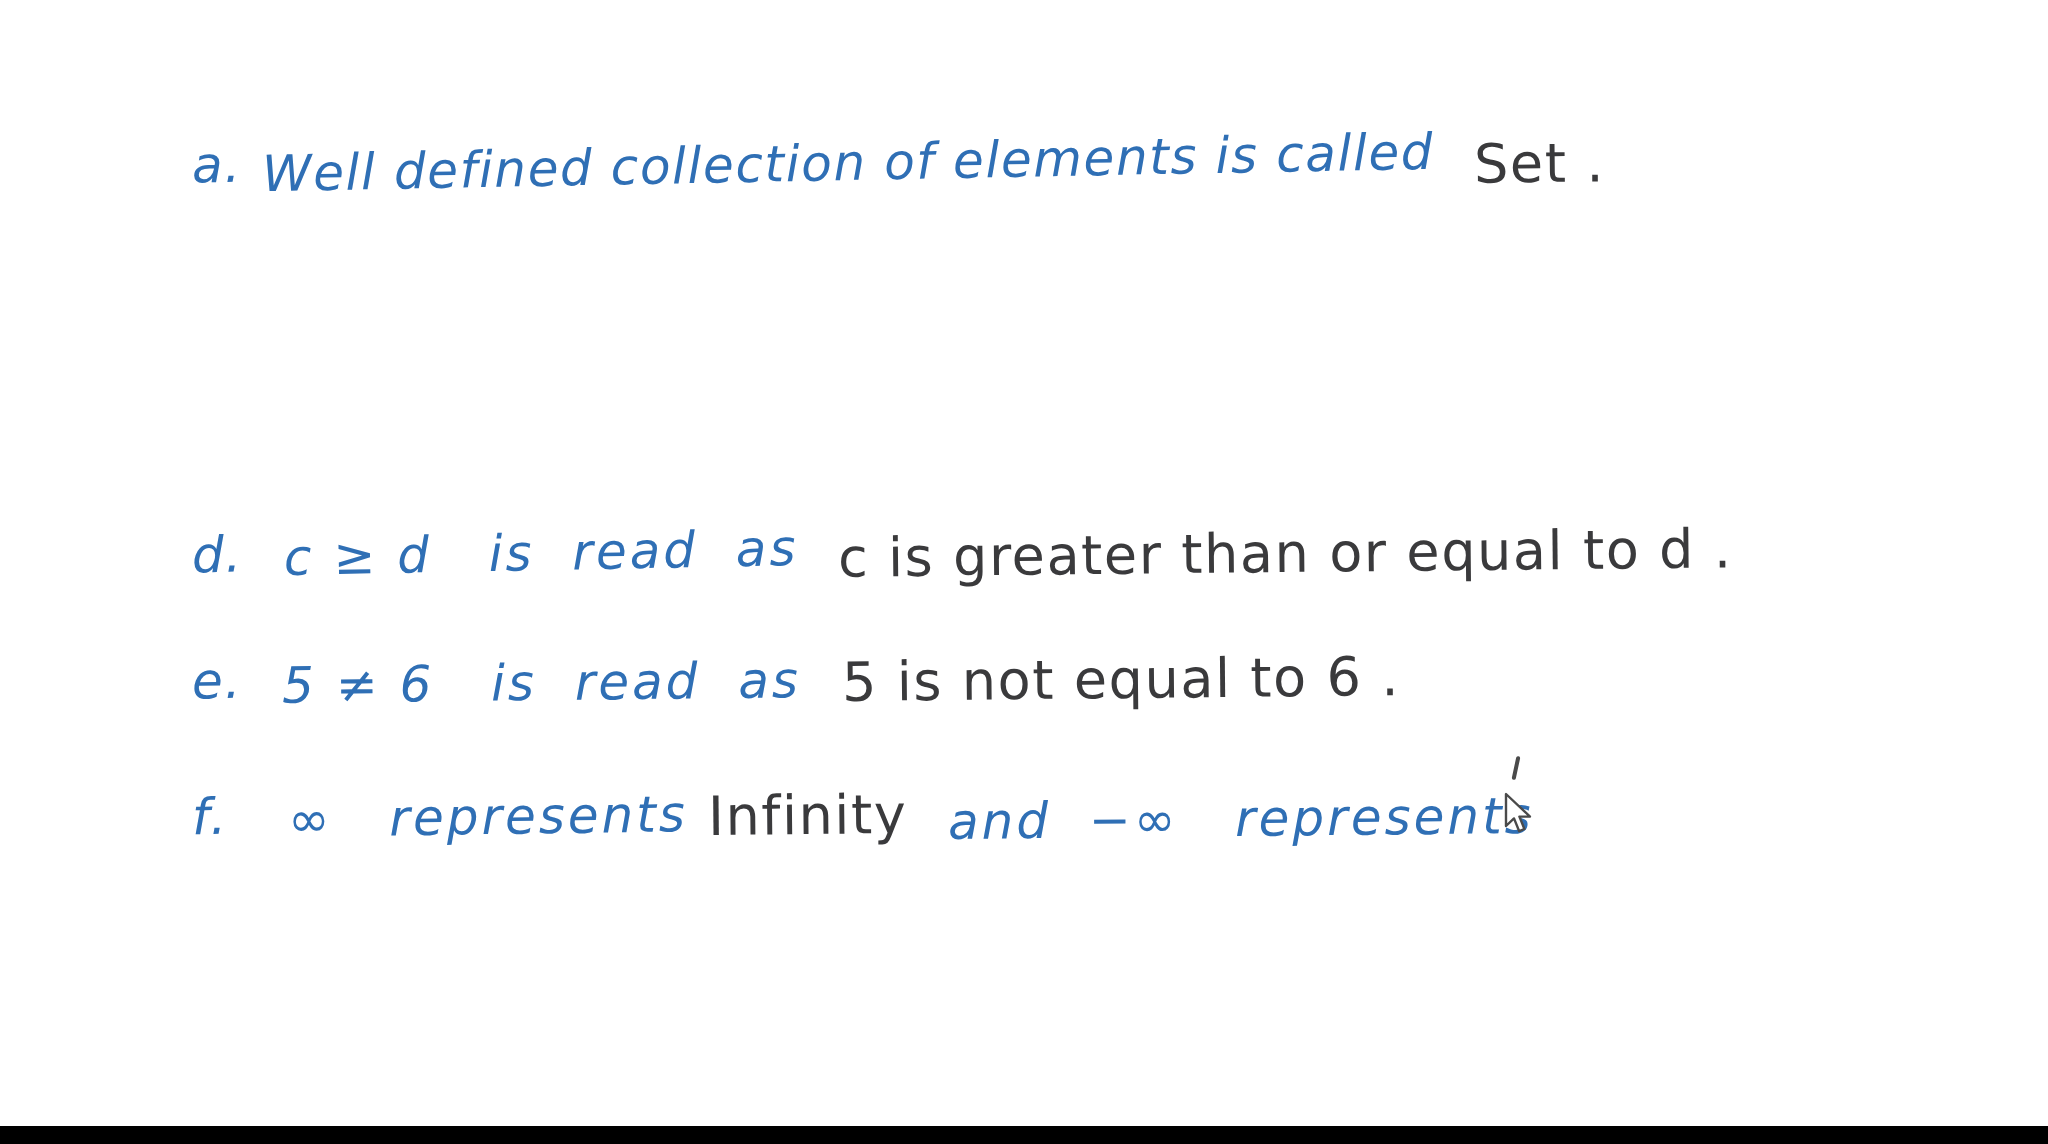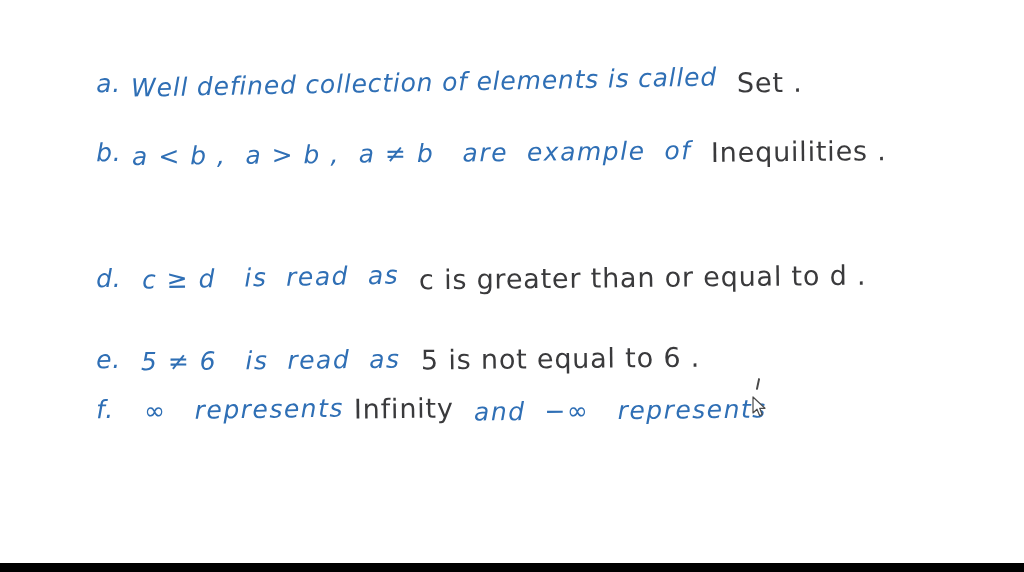--- a/index.html
+++ b/index.html
@@ -46,21 +46,21 @@
     font-family: "DejaVu Sans", sans-serif;
     font-size: 25px;
     letter-spacing: 0.8px;
     line-height: 1;
   }
 
   .line-a { top: 44px; }
   .line-b { top: 113px; }
   .line-c { top: 182px; }
   .line-d { top: 239px; }
-  .line-e { top: 320px; }
+  .line-e { top: 302px; }
   .line-f { top: 370px; }
 
   
   .ink-blue {
     color: #2f6fb5;
     font-style: italic;
     font-weight: 400;
     transform: rotate(-0.9deg);
     display: inline-block;
   }
@@ -127,23 +127,20 @@
 <div id="page">
 
   <div class="top-right-artifact"></div>
 
   <div class="sheet">
 
     <div class="line line-a">
       <span class="ink-blue label">a.</span><span class="gap-s"></span><span class="ink-blue jit1">Well defined collection of elements is called</span><span class="gap-m"></span><span class="ink-dark">Set .</span>
     </div>
 
-    <div class="line line-b">
-      <span class="ink-blue label">b.</span><span class="gap-s"></span><span class="ink-blue sym jit2">a &lt; b ,  a &gt; b ,  a ≠ b   are  example  of</span><span class="gap-m"></span><span class="ink-dark">Inequilities .</span>
-    </div>
 
 
     <div class="line line-d">
       <span class="ink-blue label">d.</span><span class="gap-m"></span><span class="ink-blue sym jit1">c ≥ d   is  read  as</span><span class="gap-m"></span><span class="ink-dark">c is greater than or equal to d .</span>
     </div>
 
     <div class="line line-e">
       <span class="ink-blue label">e.</span><span class="gap-m"></span><span class="ink-blue sym jit2">5 ≠ 6   is  read  as</span><span class="gap-m"></span><span class="ink-dark">5 is not equal to 6 .</span>
     </div>
 

